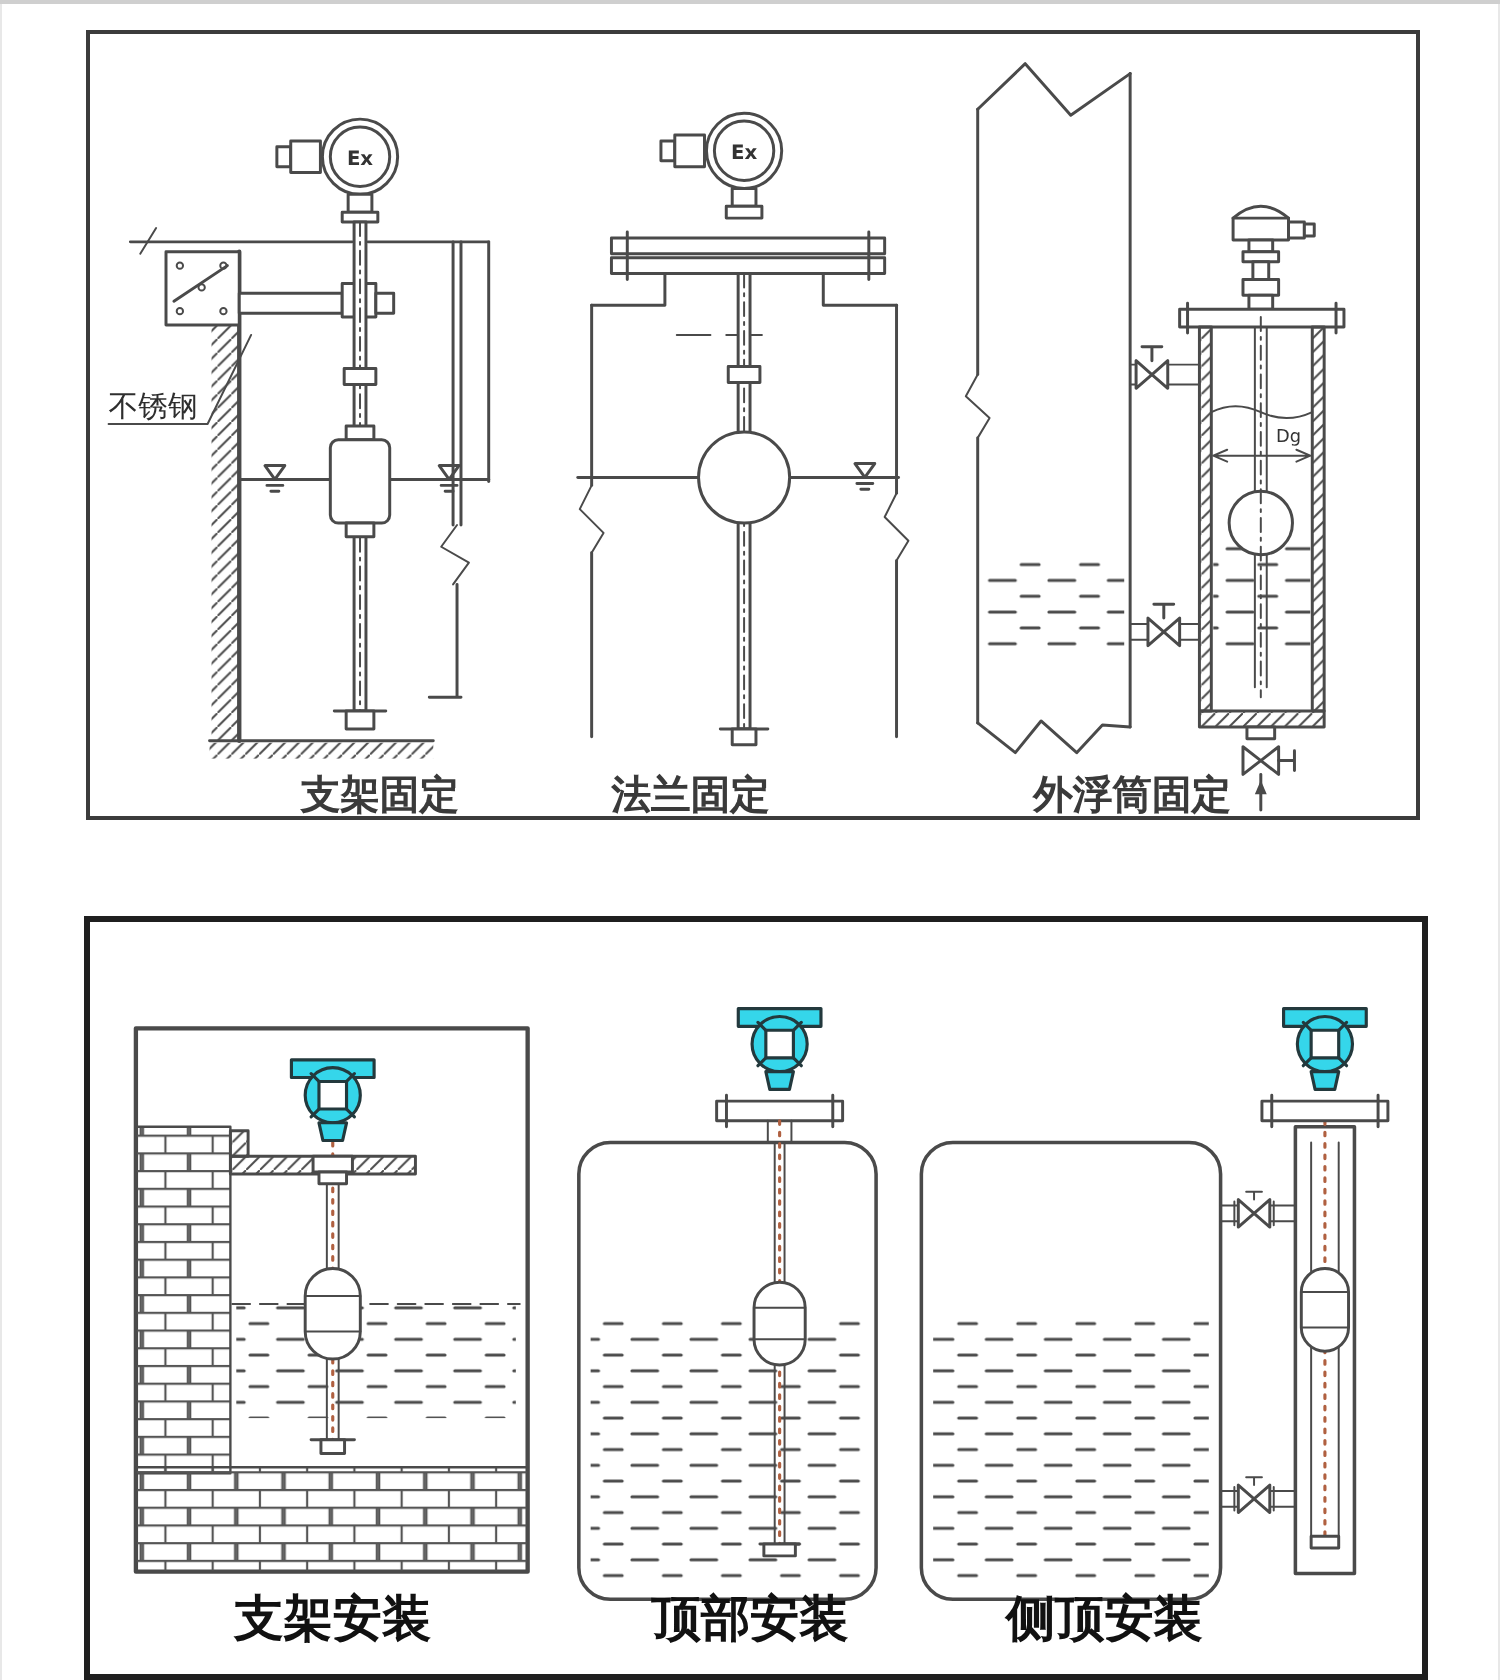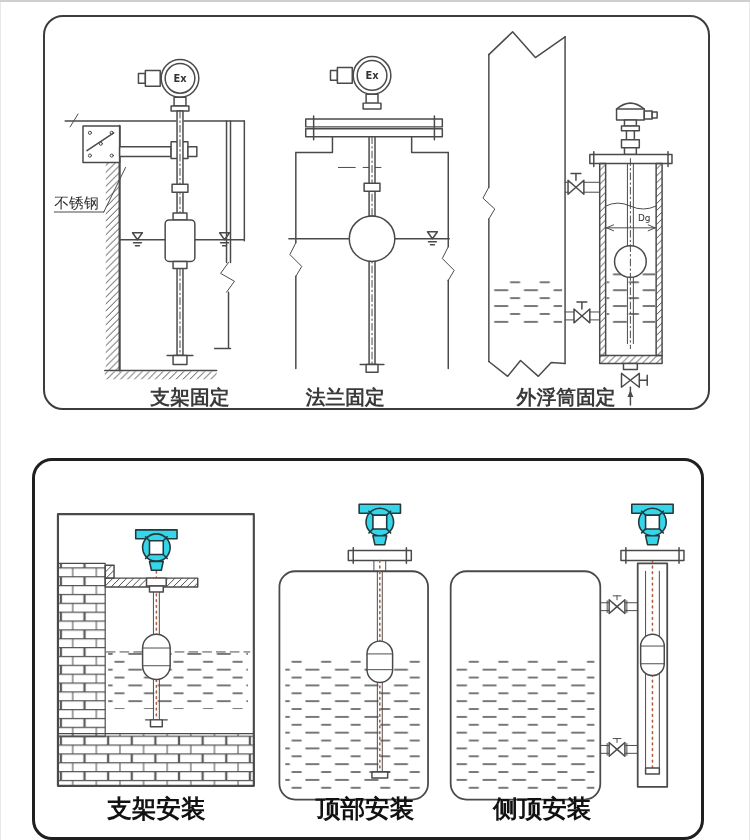--- a/index.html
+++ b/index.html
@@ -1,23 +1,23 @@
 <!DOCTYPE html>
 <html><head>
 <meta charset="utf-8">
 <style>
   html,body{margin:0;padding:0;background:#ffffff;}
   .page{position:relative;width:750px;height:840px;background:#ffffff;overflow:hidden;
         font-family:"DejaVu Sans",sans-serif;
         border-top:2px solid #cfcfcf;box-sizing:border-box;}
   .page:after{content:"";position:absolute;inset:0;pointer-events:none;
         box-shadow:inset 1px 0 0 #e8e8e8, inset -1px 0 0 #e8e8e8;}
-  .panel{position:absolute;background:#ffffff;box-sizing:border-box;border-radius:20px;}
+  .panel{position:absolute;background:#ffffff;box-sizing:border-box;}
   .panel-top{left:43px;top:13px;width:667px;height:395px;border:2px solid #3c3c3c;}
-  .panel-bottom{left:32px;top:456px;width:672px;height:382px;border:3px solid #1f1f1f;}
+  .panel-bottom{left:42px;top:456px;width:672px;height:382px;border:3px solid #1f1f1f;}
   .panel svg{position:absolute;left:0;top:0;width:100%;height:100%;}
 
   
   svg path, svg line, svg rect, svg circle, svg ellipse{
     fill:none;stroke:#4a4a4a;stroke-width:1.5;stroke-linecap:round;stroke-linejoin:round;}
   svg text{stroke:none;fill:#2e2e2e;}
   .fw{fill:#ffffff;}
   .thin{stroke-width:1;}
   .thick{stroke-width:2.2;}
   .dashline{stroke-dasharray:9 5;}

